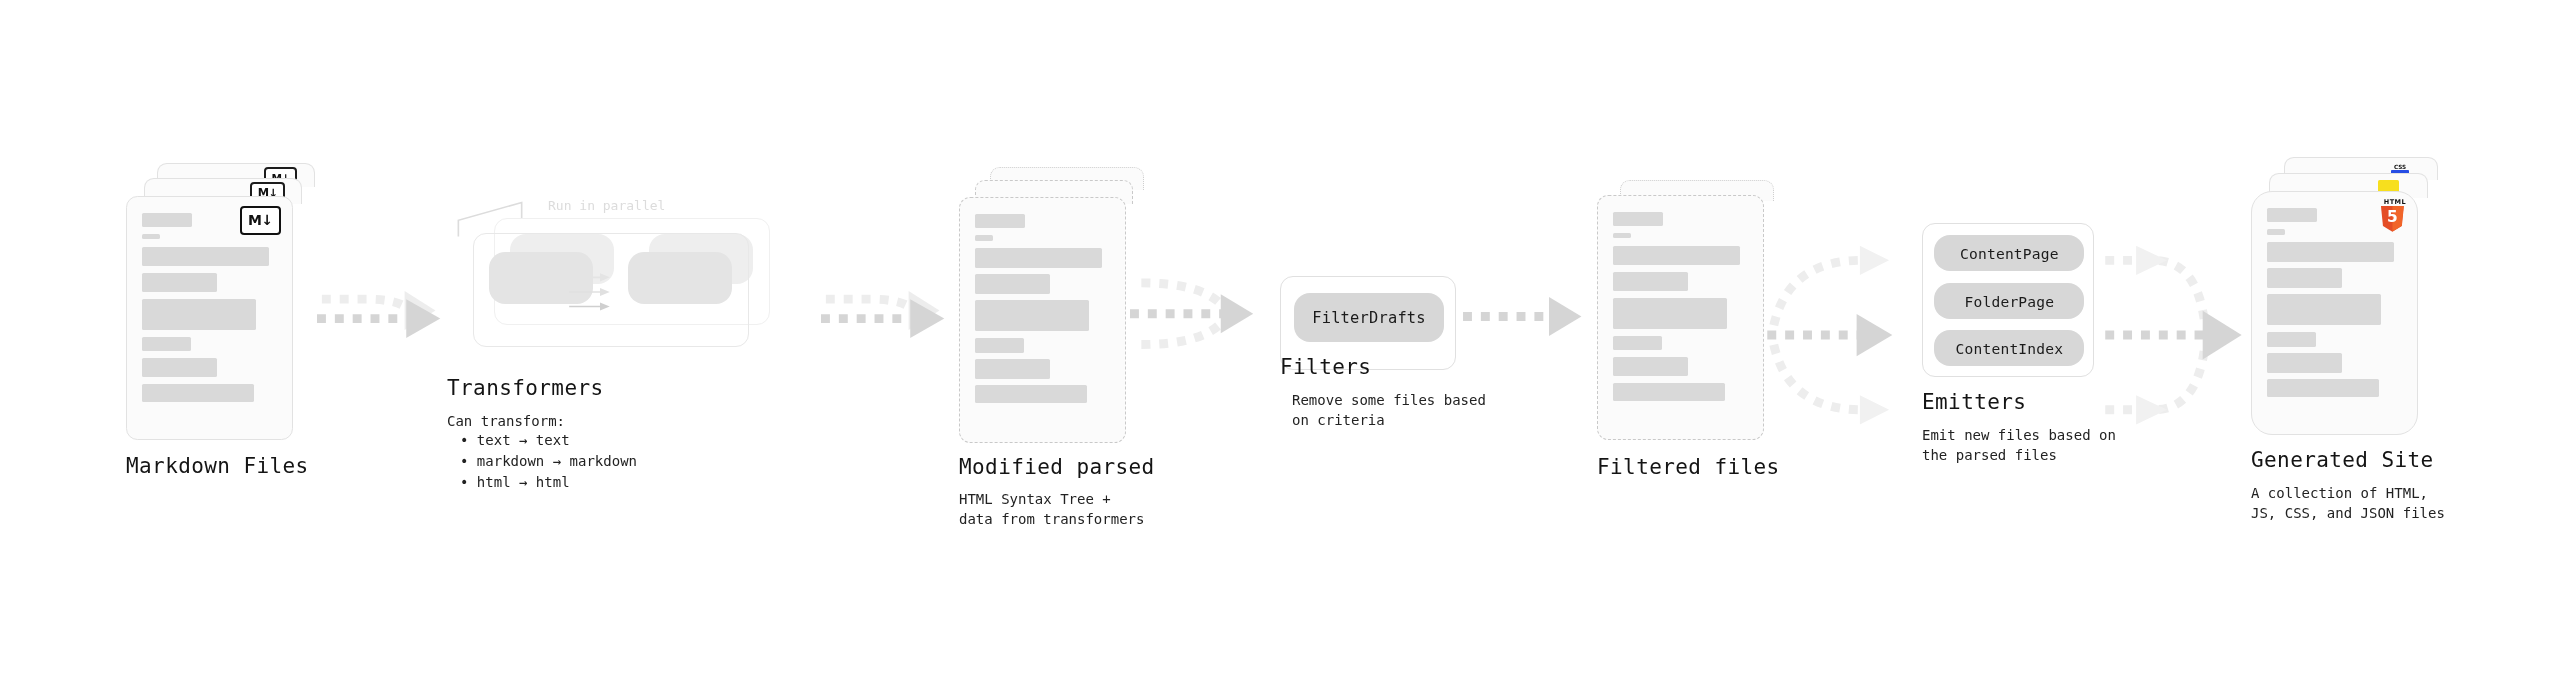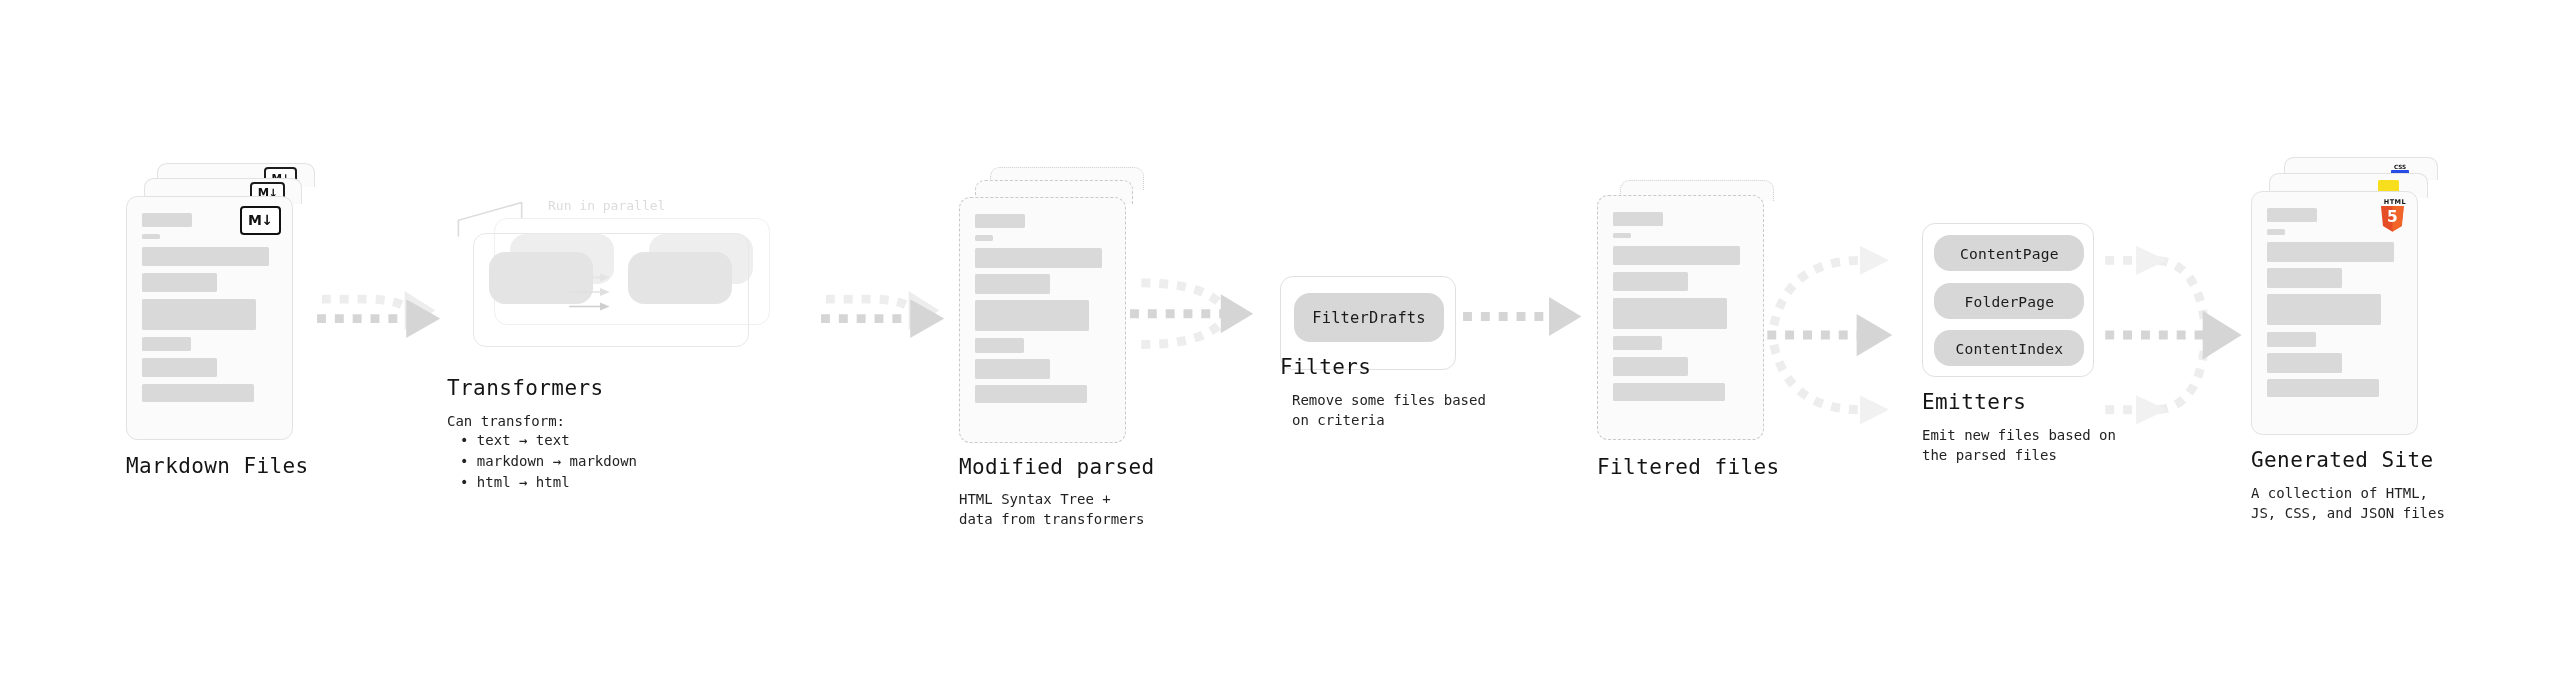--- a/index.html
+++ b/index.html
@@ -265,21 +265,21 @@
 
     <div class="doc" style="left:32.5px;top:0px;width:154px;height:23px;border-radius:9.8px 9.8px 0 0;border-bottom:none;"></div>
     <div class="css-badge" style="left:140px;top:6.5px;width:18px;">
       <div class="t">CSS</div>
       <div class="bar"></div>
     </div>
 
     <div class="doc" style="left:18px;top:16.3px;width:159px;height:24.4px;border-radius:9.8px 9.8px 0 0;border-bottom:none;"></div>
     <div class="js-badge" style="left:127px;top:23px;width:21px;height:13px;"></div>
 
-    <div class="doc" style="left:0px;top:34px;width:167px;height:244px;">
+    <div class="doc" style="left:0px;top:34px;width:167px;height:244px;border-radius:21px;">
       <div class="h5" style="right:8.1px;top:6.5px;width:28px;">
         <div class="lbl">HTML</div>
         <div class="shield">
           <div class="five">5</div>
         </div>
       </div>
       <div class="skel" style="left:14.6px;top:16.3px;width:50px;height:14px;"></div>
       <div class="skel" style="left:14.6px;top:37px;width:18px;height:5.7px;"></div>
       <div class="skel" style="left:14.6px;top:50px;width:127px;height:19.5px;"></div>
       <div class="skel" style="left:14.6px;top:76px;width:75px;height:19.5px;"></div>

